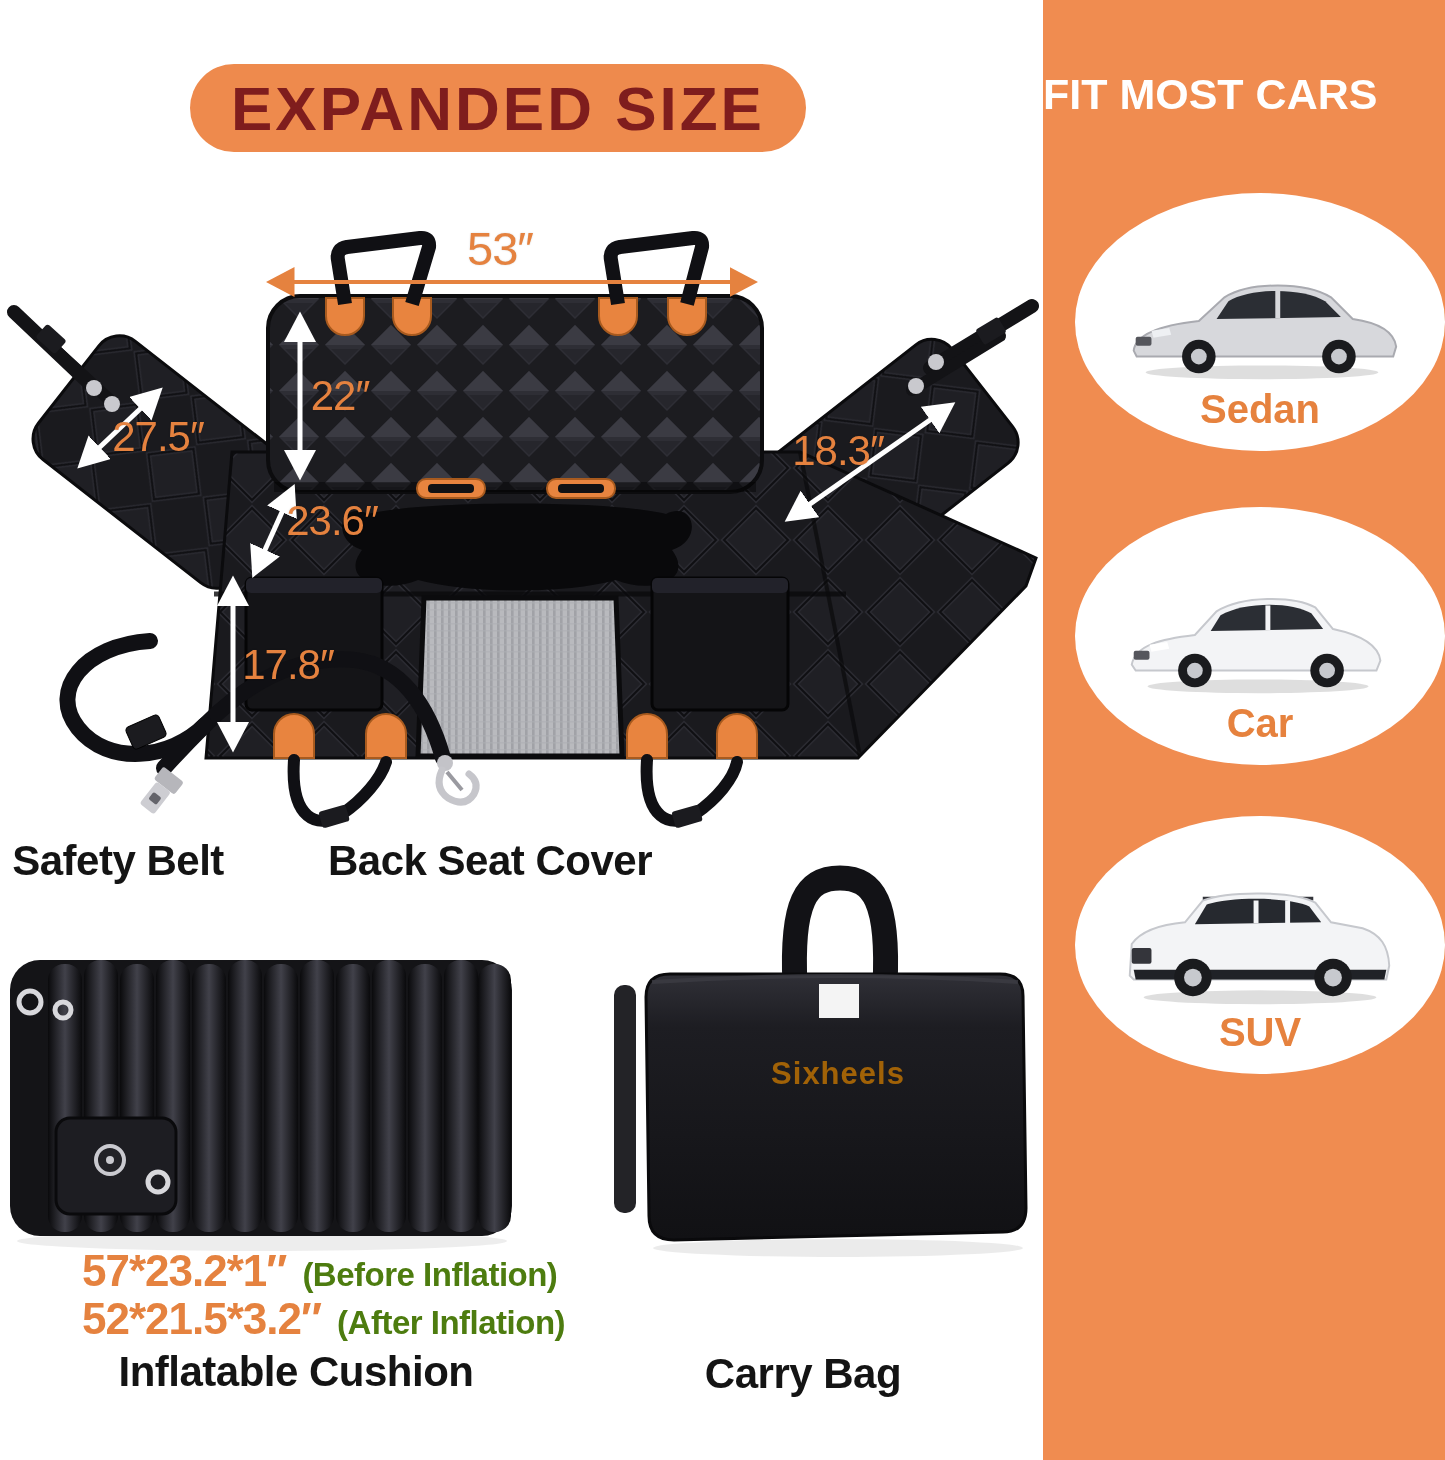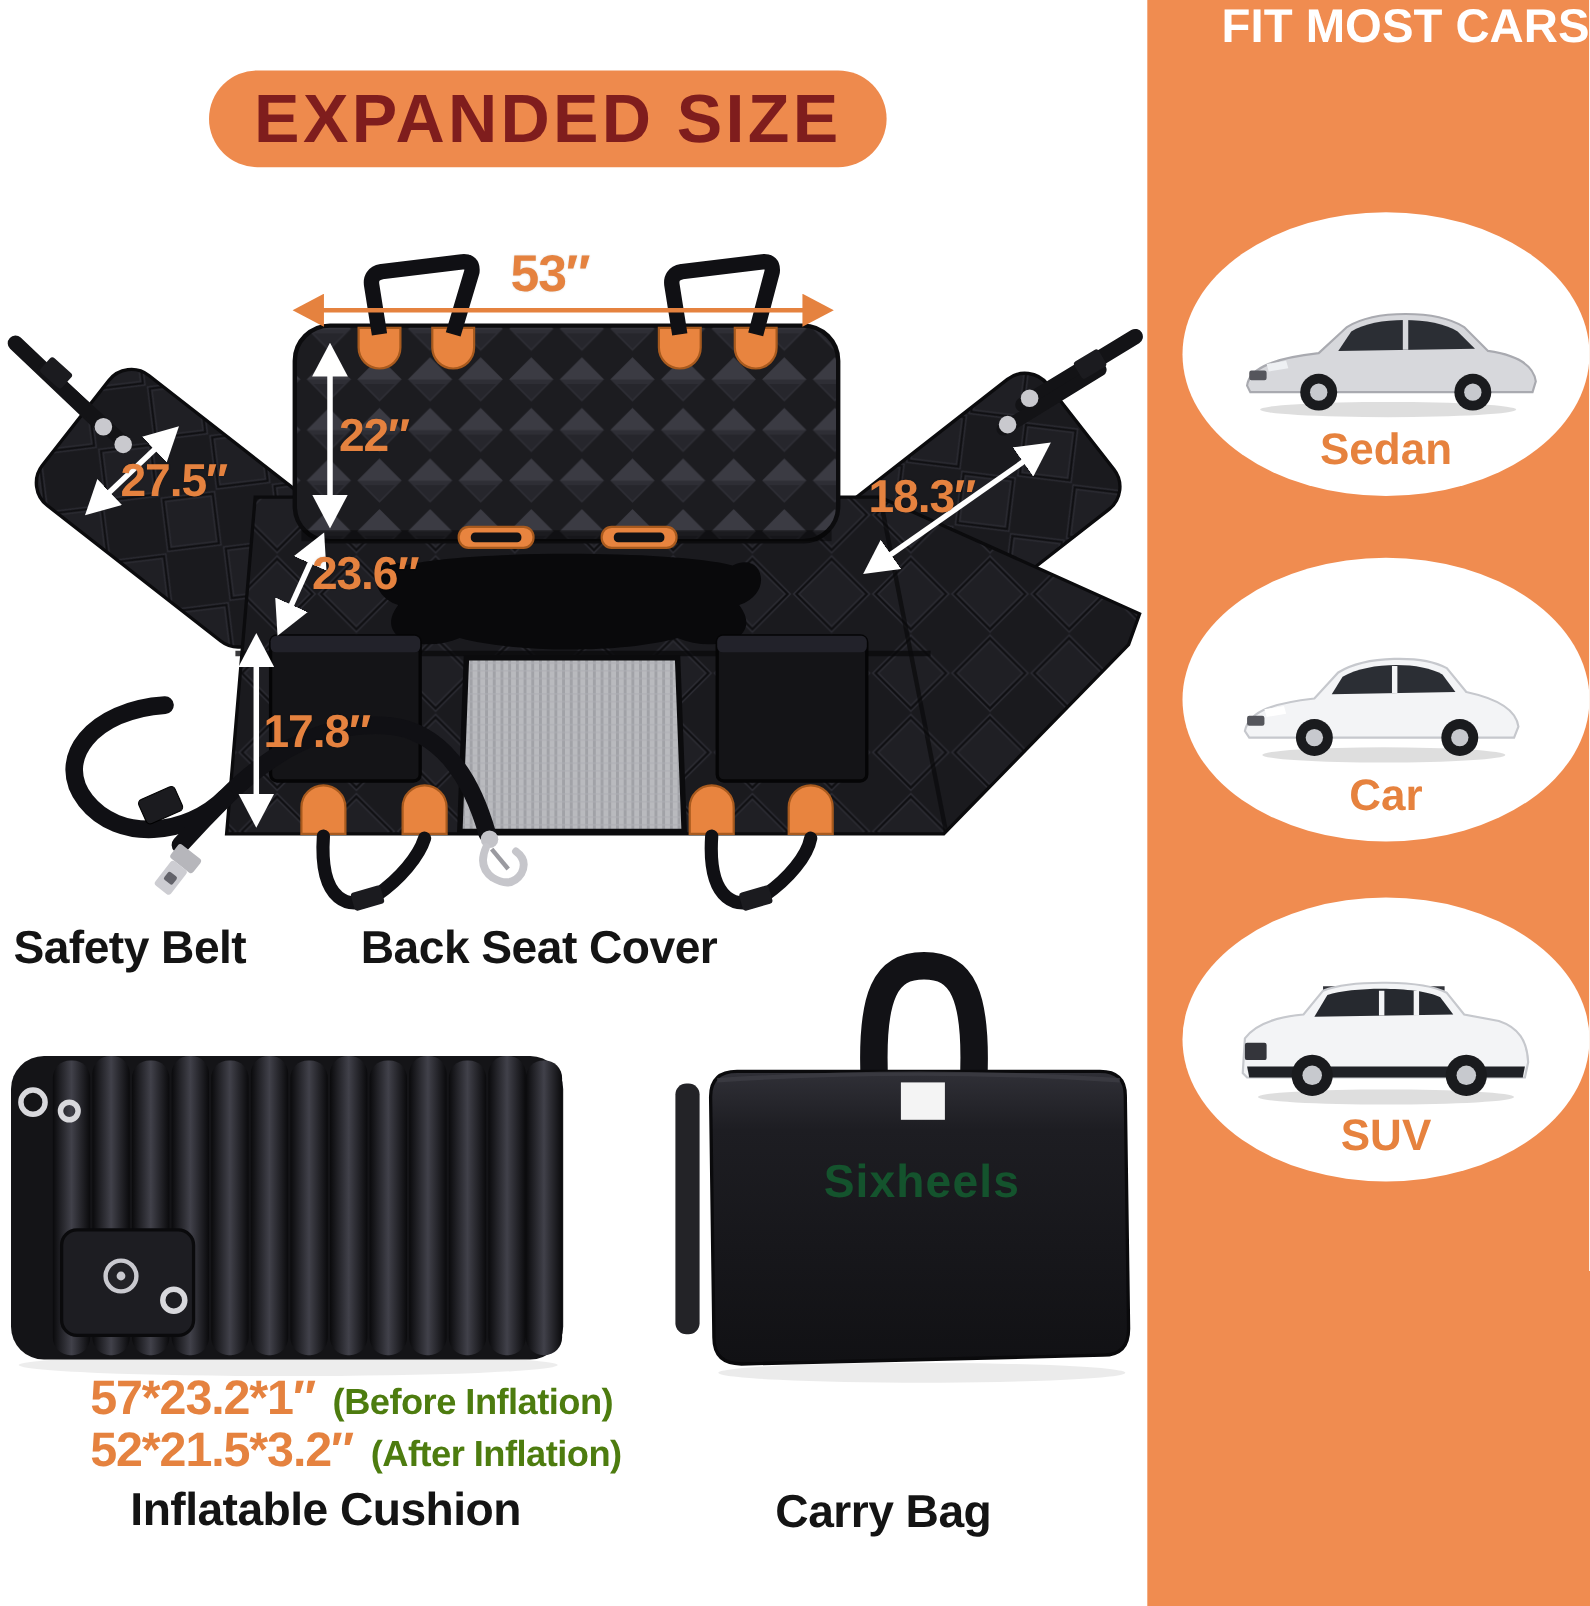--- a/index.html
+++ b/index.html
@@ -5,35 +5,35 @@
   html,body{margin:0;padding:0;background:#fff;}
   .canvas{position:relative;width:1445px;height:1460px;background:#ffffff;
           font-family:"Liberation Sans",sans-serif;overflow:hidden;}
   
   .badge{position:absolute;left:190px;top:64px;width:616px;height:88px;background:#EE8A4D;
          border-radius:46px;display:flex;align-items:center;justify-content:center;
          color:#7f1d1d;font-size:62px;font-weight:bold;letter-spacing:3px;white-space:nowrap;}
   
   .product-svg{position:absolute;left:0;top:0;width:1045px;height:1460px;}
   
-  .measure{position:absolute;transform:translate(-50%,-50%);color:#E5823F;font-weight:bold;
+  .measure{position:absolute;transform:translate(-50%,-50%);color:#E5823F;font-weight:normal;
            font-size:42px;letter-spacing:-1px;white-space:nowrap;text-shadow:0 0 2px rgba(0,0,0,.15);}
   .measure.big{font-size:47px;}
   .caption{position:absolute;transform:translate(-50%,-50%);color:#141414;font-weight:bold;
            font-size:42px;letter-spacing:-0.5px;white-space:nowrap;}
-  .brand{position:absolute;left:838px;top:1074px;transform:translate(-50%,-50%);color:#14532d;
-         font-size:42px;font-weight:bold;letter-spacing:1px;}
+  .brand{position:absolute;left:838px;top:1074px;transform:translate(-50%,-50%);color:#a16207;
+         font-size:31px;font-weight:bold;letter-spacing:1px;}
   
   .specs{position:absolute;left:82px;top:1246px;}
   .spec-line{display:flex;gap:16px;align-items:baseline;height:48px;font-weight:bold;white-space:nowrap;}
   .spec-size{color:#E5823F;font-size:44px;letter-spacing:-1px;}
   .spec-note{color:#4d7c0f;font-size:33px;letter-spacing:-0.5px;}
   
   .sidebar{position:absolute;left:1043px;top:0;width:402px;height:1460px;background:#F08C50;}
-  .sidebar-title{margin:0;text-align:right;color:#fff;font-size:43px;
+  .sidebar-title{margin:0;padding-top:70px;text-align:left;color:#fff;font-size:43px;
                  font-weight:bold;letter-spacing:0px;white-space:nowrap;}
   .vehicle-card{position:absolute;left:32px;width:370px;height:258px;background:#fff;border-radius:50%;
                 display:flex;flex-direction:column;align-items:center;justify-content:flex-end;
                 padding-bottom:22px;box-sizing:border-box;}
   .vehicle-card svg{width:296px;height:148px;display:block;}
   .vehicle-label{color:#E6823E;font-size:40px;font-weight:bold;line-height:1;margin-top:-6px;white-space:nowrap;}
 </style>
 </head>
 <body>
 

